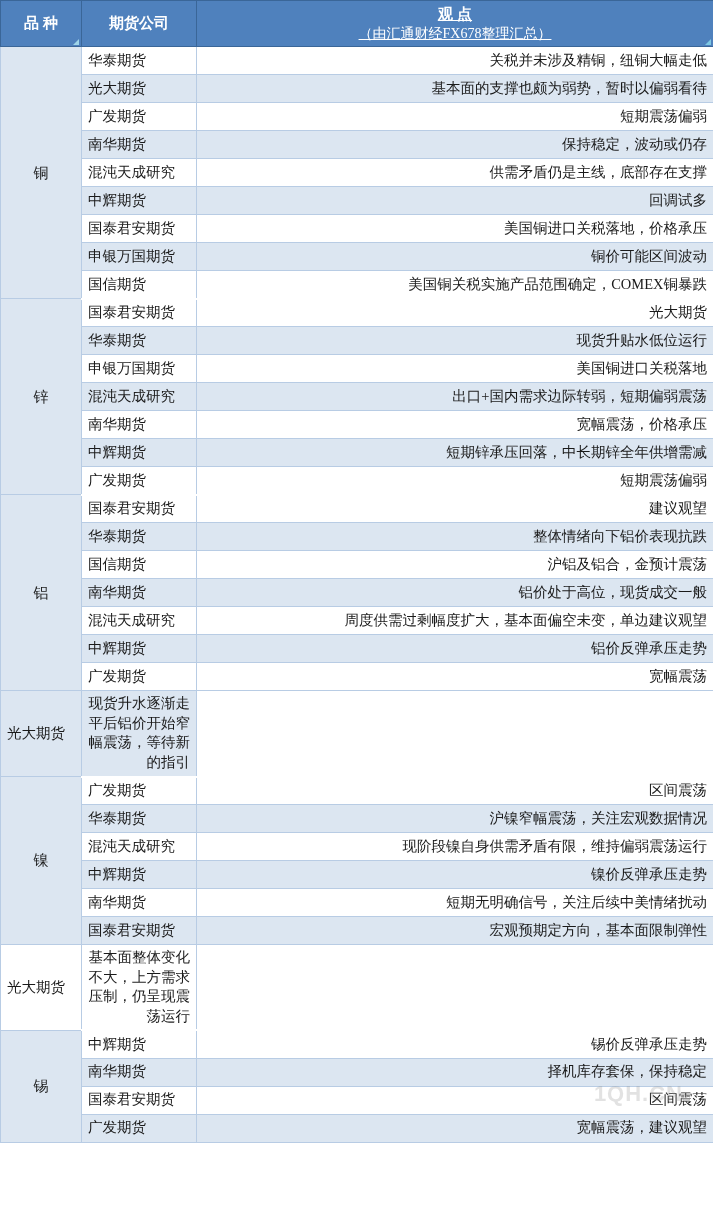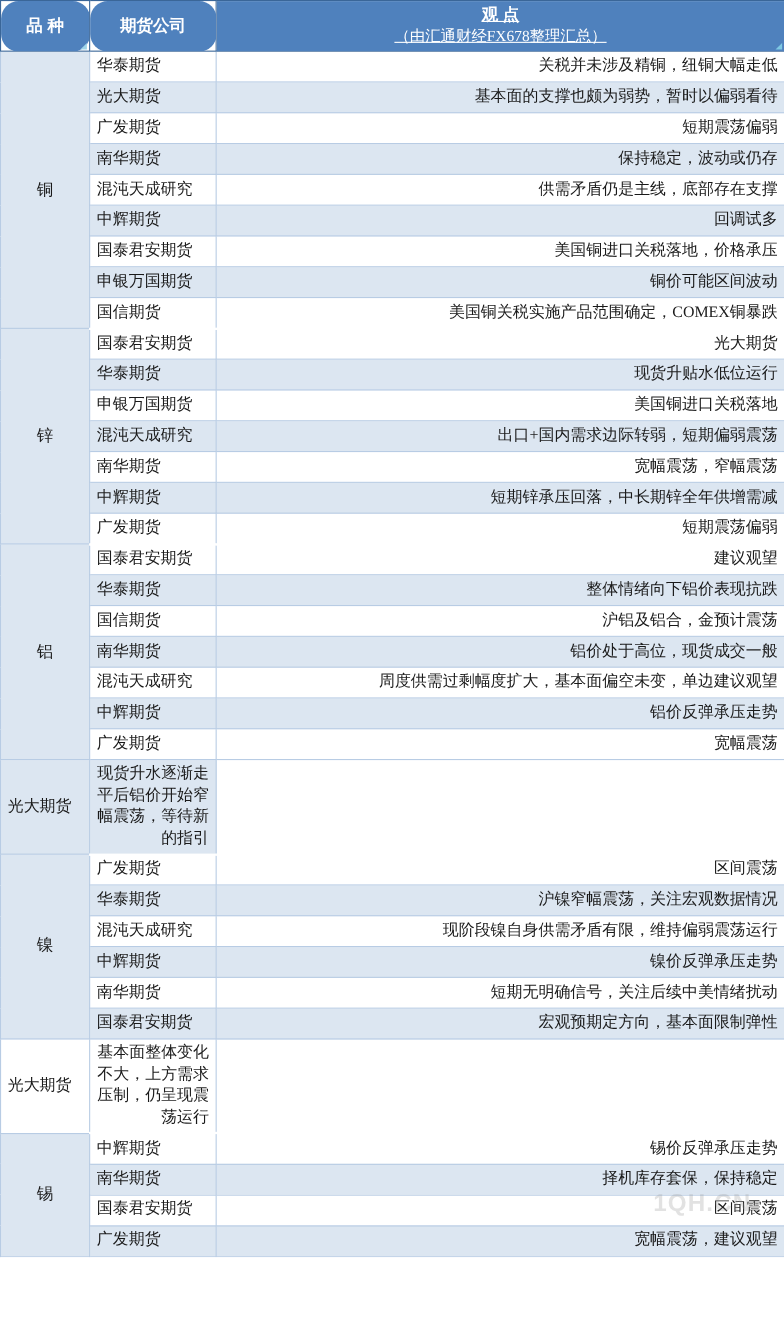--- a/index.html
+++ b/index.html
@@ -32,21 +32,20 @@
     border: 1px solid #3a6698;
     font-family: "Liberation Sans", "DejaVu Sans", sans-serif;
     font-weight: bold;
     padding: 4px 2px;
     vertical-align: middle;
   }
   thead th.h-variety, thead th.h-company {
     font-size: 15px;
     text-align: center;
     position: relative;
-    border-radius: 16px;
   }
   thead th.h-view {
     font-size: 15px;
     text-align: center;
     line-height: 1.25;
     position: relative;
     text-decoration: underline;
   }
   thead th .sub {
     display: block;
@@ -186,21 +185,21 @@
         <tr>
           <td class="company">申银万国期货</td>
           <td class="view">美国铜进口关税落地</td>
         </tr>
         <tr class="alt">
           <td class="company">混沌天成研究</td>
           <td class="view">出口+国内需求边际转弱，短期偏弱震荡</td>
         </tr>
         <tr>
           <td class="company">南华期货</td>
-          <td class="view">宽幅震荡，窄幅震荡</td>
+          <td class="view">宽幅震荡，价格承压</td>
         </tr>
         <tr class="alt">
           <td class="company">中辉期货</td>
           <td class="view">短期锌承压回落，中长期锌全年供增需减</td>
         </tr>
         <tr>
           <td class="company">广发期货</td>
           <td class="view">短期震荡偏弱</td>
         </tr>
         <tr class="group-sep">

